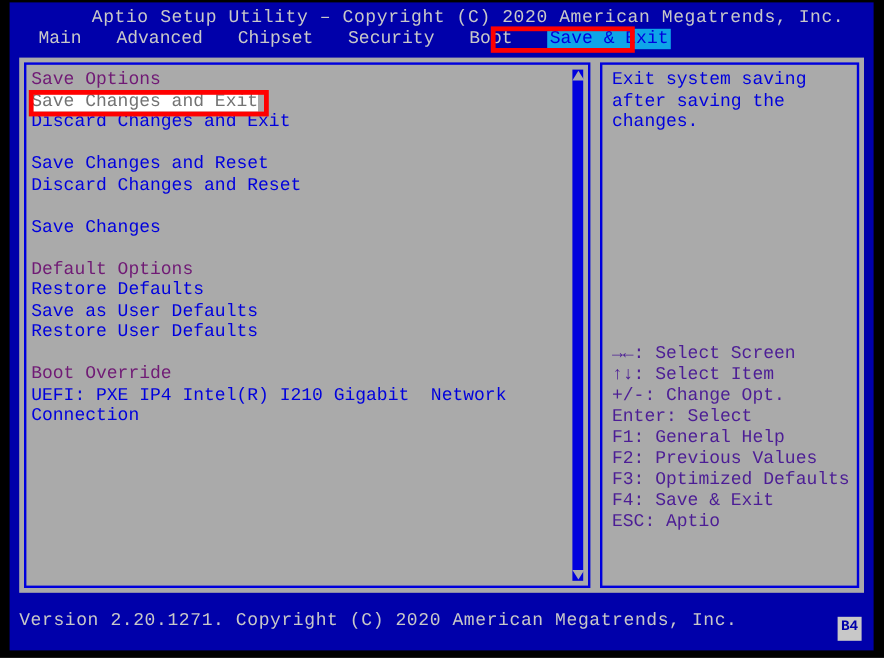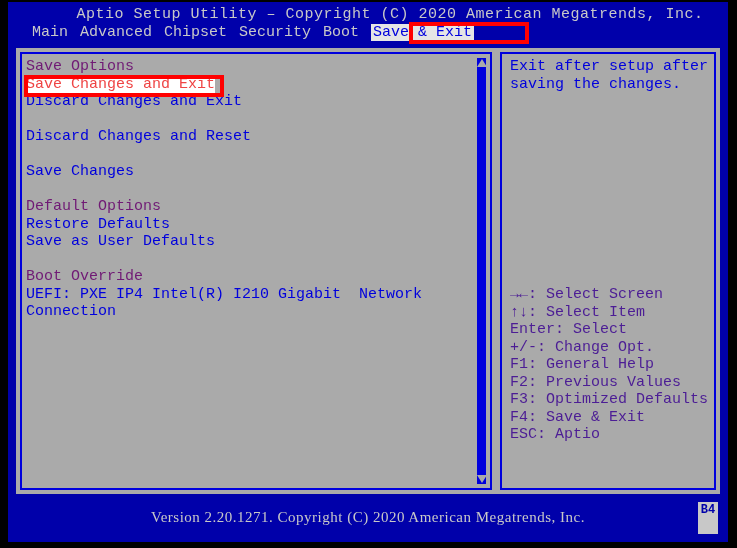--- a/index.html
+++ b/index.html
@@ -19,27 +19,27 @@
   }
   .title-bar {
     color: #c8c8c8;
     text-align: center;
     padding: 4px 0 1px 0;
     letter-spacing: 0.5px;
     margin-left: 44px;
   }
   .tabs {
     display: flex;
-    gap: 12px;
+    gap: 29px;
     padding: 0 12px 2px 24px;
     color: #c8c8c8;
     text-align: center;
   }
   .tab { white-space: pre; }
-  .tab.active { background: #e5e5e5; color: #0000dd; padding: 0 2px;}
+  .tab.active { background: #0ea5e9; color: #0000dd; padding: 0 2px;}
   .tab-marker {
     border: 4px solid #ff0000;
     position: absolute;
     left: 401px; top: 20px;
     width: 120px; height: 22px;
     pointer-events: none;
   }
   .body {
     position: absolute;
     left: 8px; right: 8px; top: 46px;
@@ -57,21 +57,21 @@
   .left-pane, .right-pane {
     padding: 10px 6px 10px 10px;
     position: relative;
     color: #0000dd;
     line-height: 17.5px;
   }
   .left-pane  { width: 480px; }
   .right-pane { width: 224px; padding-left: 14px; }
   .heading { color: #701a75; }
   .item   { cursor: default; }
-  .item.selected { background: #ffffff; color: #ef4444; display: inline-block;}
+  .item.selected { background: #ffffff; color: #737373; display: inline-block;}
   .sel-marker {
     border: 4px solid #ff0000;
     position: absolute;
     left: 8px; top: 27px;
     width: 200px; height: 22px;
     pointer-events: none;
   }
   .scroll-track {
     position: absolute;
     right: 10px; top: 10px; bottom: 10px;
@@ -86,29 +86,27 @@
     border-right: 5px solid transparent;
   }
   .arrow.up   { border-bottom: 8px solid #aaaaaa; margin-top: 1px;}
   .arrow.down { border-top: 8px solid #aaaaaa; margin-bottom: 1px;}
   .helptop { height: 228px; }
   .keys div { color: #4c1d95; }
   .footer {
     position: absolute;
     left: 8px; right: 8px; bottom: 6px;
     color: #c8c8c8;
-    text-align: center;
     padding: 6px 0 10px 0;
     letter-spacing: 0.5px;
-    font-family: Liberation Serif, serif;
   }
   .badge {
     position: absolute;
     right: 10px; bottom: 8px;
-    width: 20px; height: 32px;
+    width: 20px; height: 20px;
     background: #c8c8c8;
     color: #0000aa;
     font-size: 12px;
     text-align: center;
     line-height: 16px;
     font-weight: bold;
   }
   .wrap { white-space: pre-wrap; }
 </style>
 </head>
@@ -130,48 +128,50 @@
 
   <div class="body">
     <div class="border left"></div>
     <div class="border right"></div>
 
     <div class="left-pane">
       <div class="heading">Save Options</div>
       <div><span class="item selected">Save Changes and Exit</span></div>
       <div class="item">Discard Changes and Exit</div>
       <div>&nbsp;</div>
+      <div class="item">Save Changes and Reset</div>
       <div class="item">Discard Changes and Reset</div>
       <div>&nbsp;</div>
       <div class="item">Save Changes</div>
       <div>&nbsp;</div>
       <div class="heading">Default Options</div>
       <div class="item">Restore Defaults</div>
       <div class="item">Save as User Defaults</div>
+      <div class="item">Restore User Defaults</div>
       <div>&nbsp;</div>
       <div class="heading">Boot Override</div>
       <div class="item wrap" style="width:430px">UEFI: PXE IP4 Intel(R) I210 Gigabit  Network Connection</div>
 
       <div class="sel-marker"></div>
 
       <div class="scroll-track">
         <div class="arrow up"></div>
         <div class="arrow down"></div>
       </div>
     </div>
 
     <div class="right-pane">
       <div class="helptop">
-        <div class="wrap">Exit after setup after saving the changes.</div>
+        <div class="wrap">Exit system saving after saving the changes.</div>
       </div>
       <div class="keys">
         <div>→←: Select Screen</div>
         <div>↑↓: Select Item</div>
+        <div>+/-: Change Opt.</div>
         <div>Enter: Select</div>
-        <div>+/-: Change Opt.</div>
         <div>F1: General Help</div>
         <div>F2: Previous Values</div>
         <div>F3: Optimized Defaults</div>
         <div>F4: Save &amp; Exit</div>
         <div>ESC: Aptio</div>
       </div>
     </div>
   </div>
 
   <div class="footer">Version 2.20.1271. Copyright (C) 2020 American Megatrends, Inc.</div>

